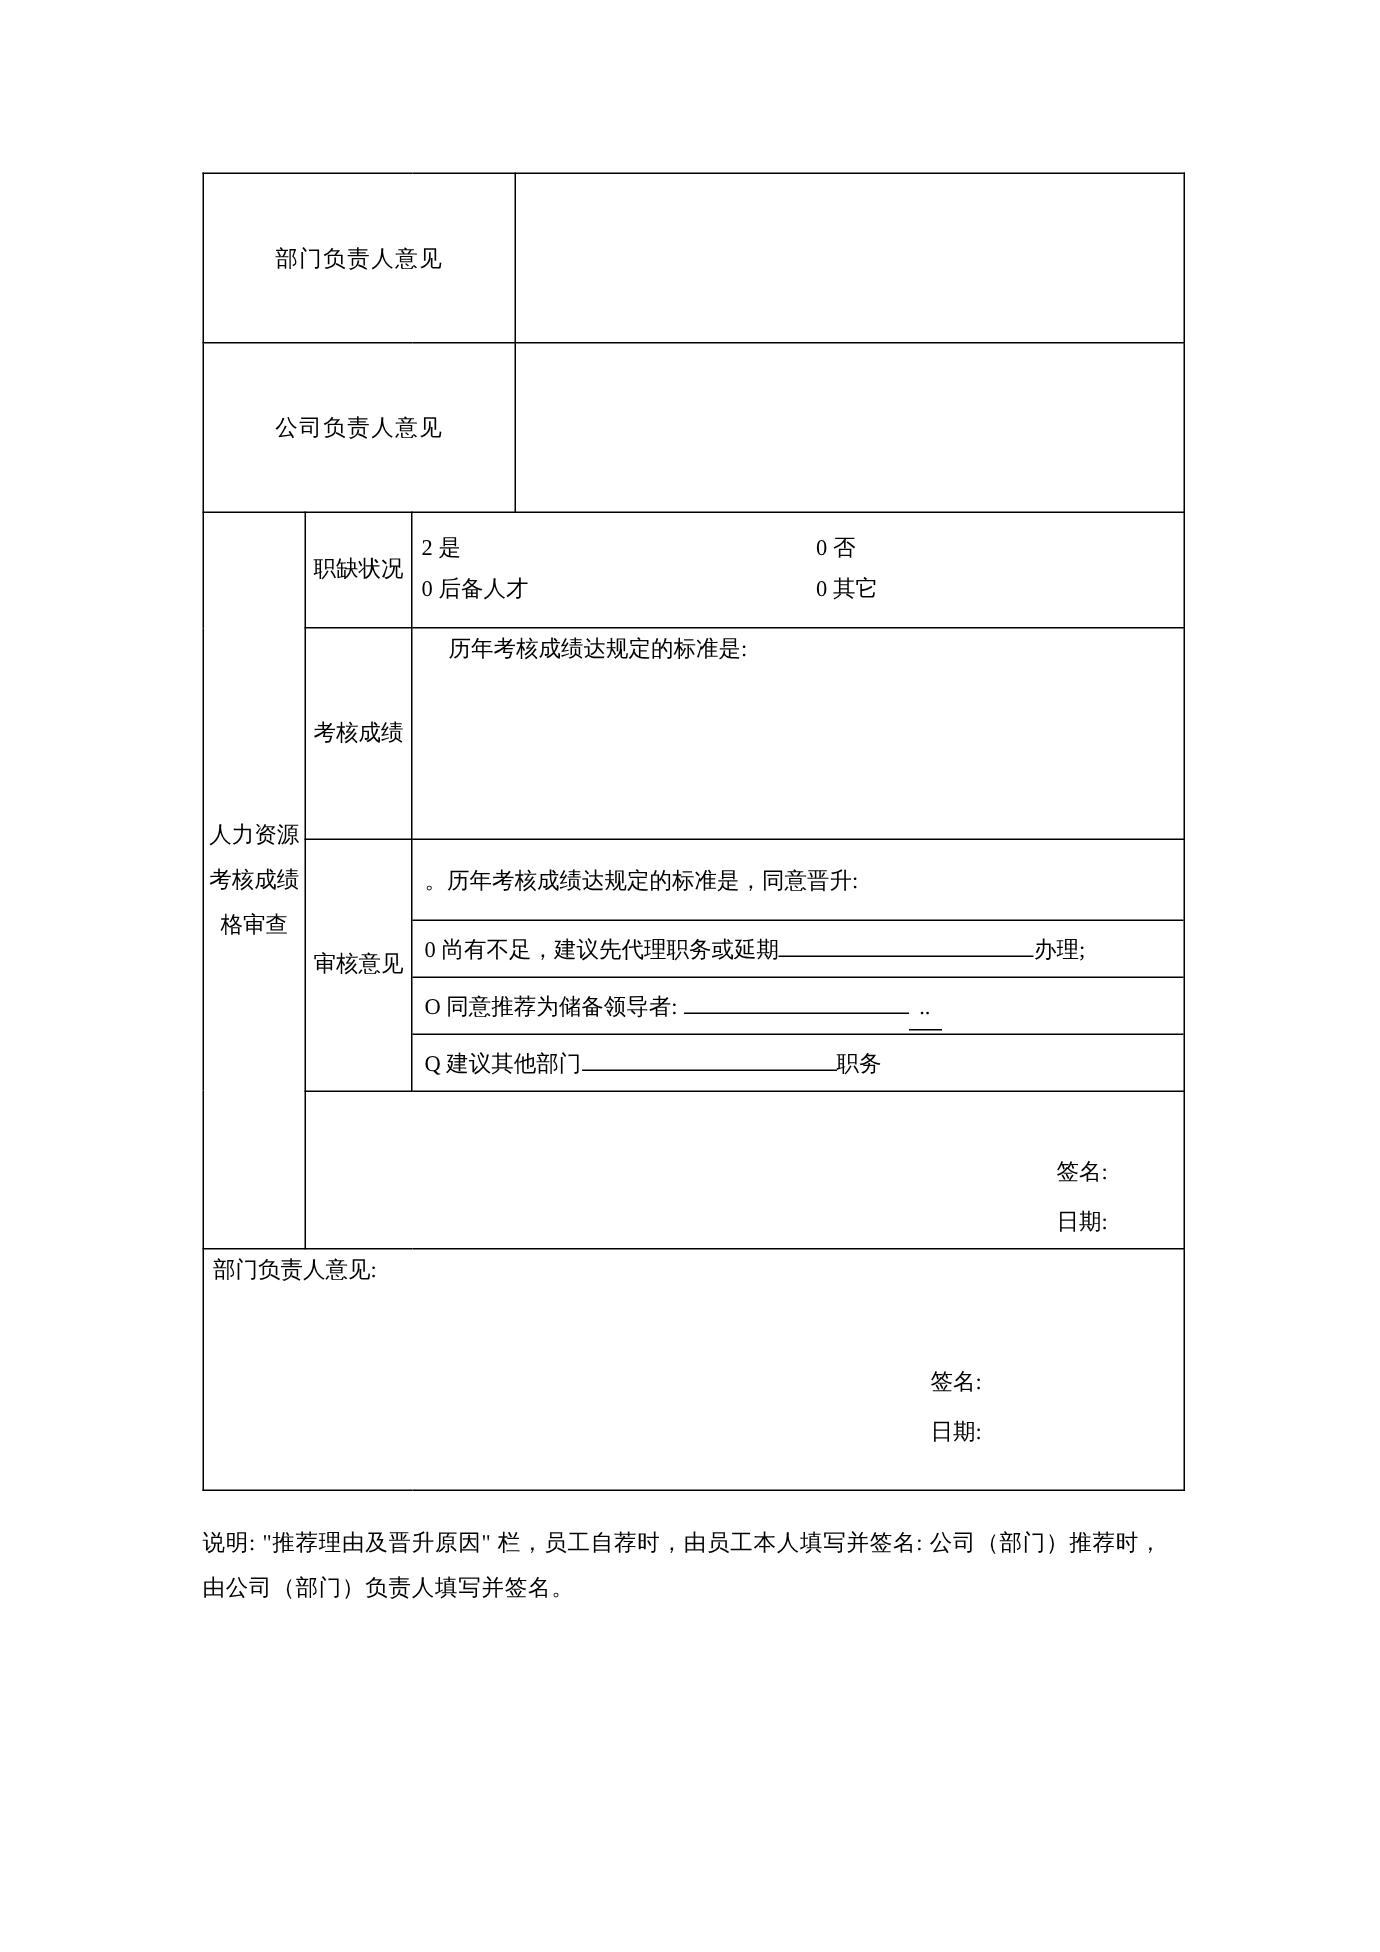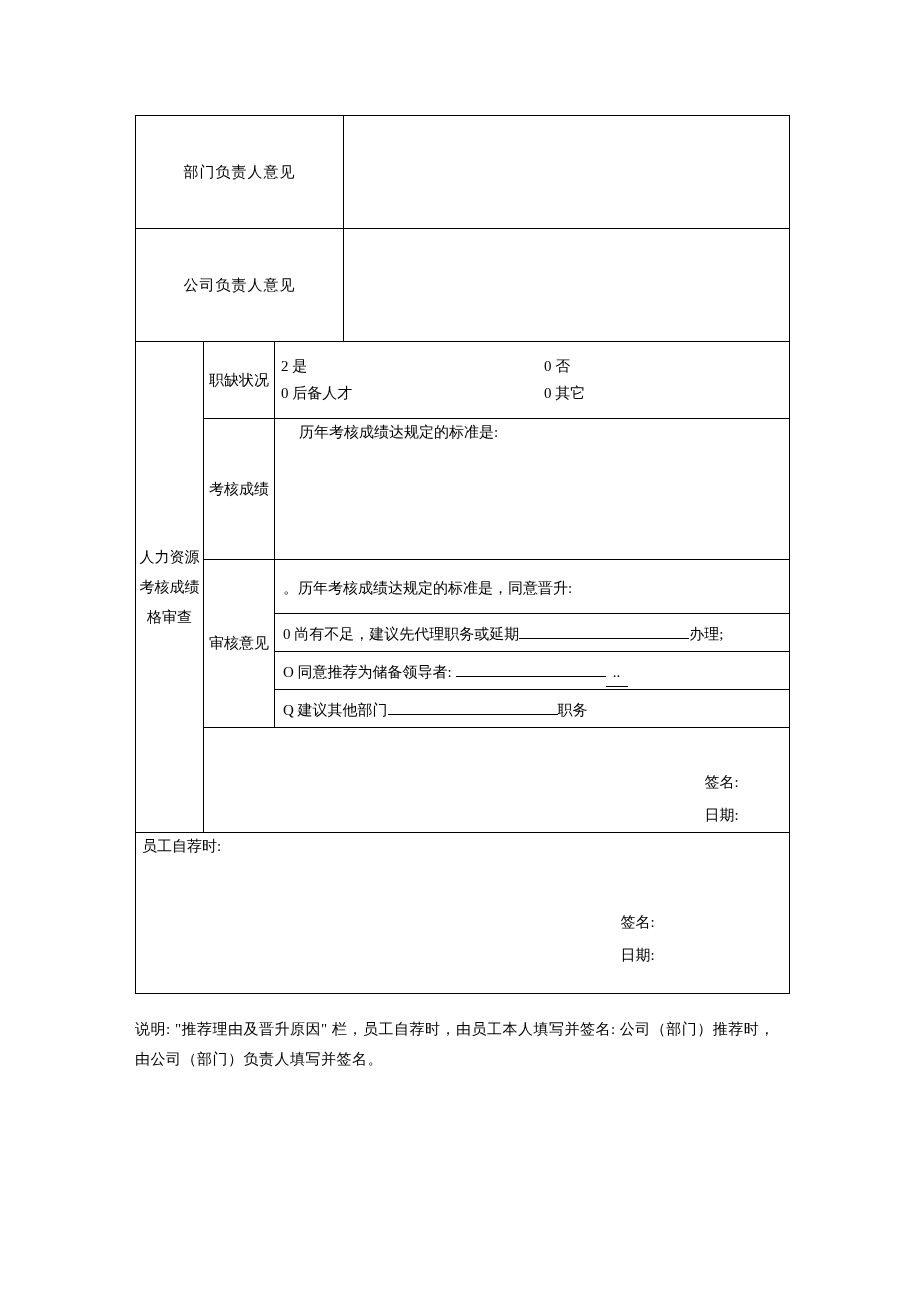--- a/index.html
+++ b/index.html
@@ -100,21 +100,21 @@
 <td colspan="3" style="height:104px;vertical-align:bottom">
 <div class="sig-block">
 <div class="sig">签名:</div>
 <div class="sig">日期:</div>
 </div>
 </td>
 </tr>
 
 <tr>
 <td colspan="4" style="height:152px;vertical-align:top;padding:4px 6px">
-<div>员工自荐时:</div>
+<div>部门负责人意见:</div>
 <div style="height:50px"></div>
 <div style="padding-left:350px">
 <div class="sig">签名:</div>
 <div class="sig">日期:</div>
 </div>
 </td>
 </tr>
 
 </tbody>
     </table>

